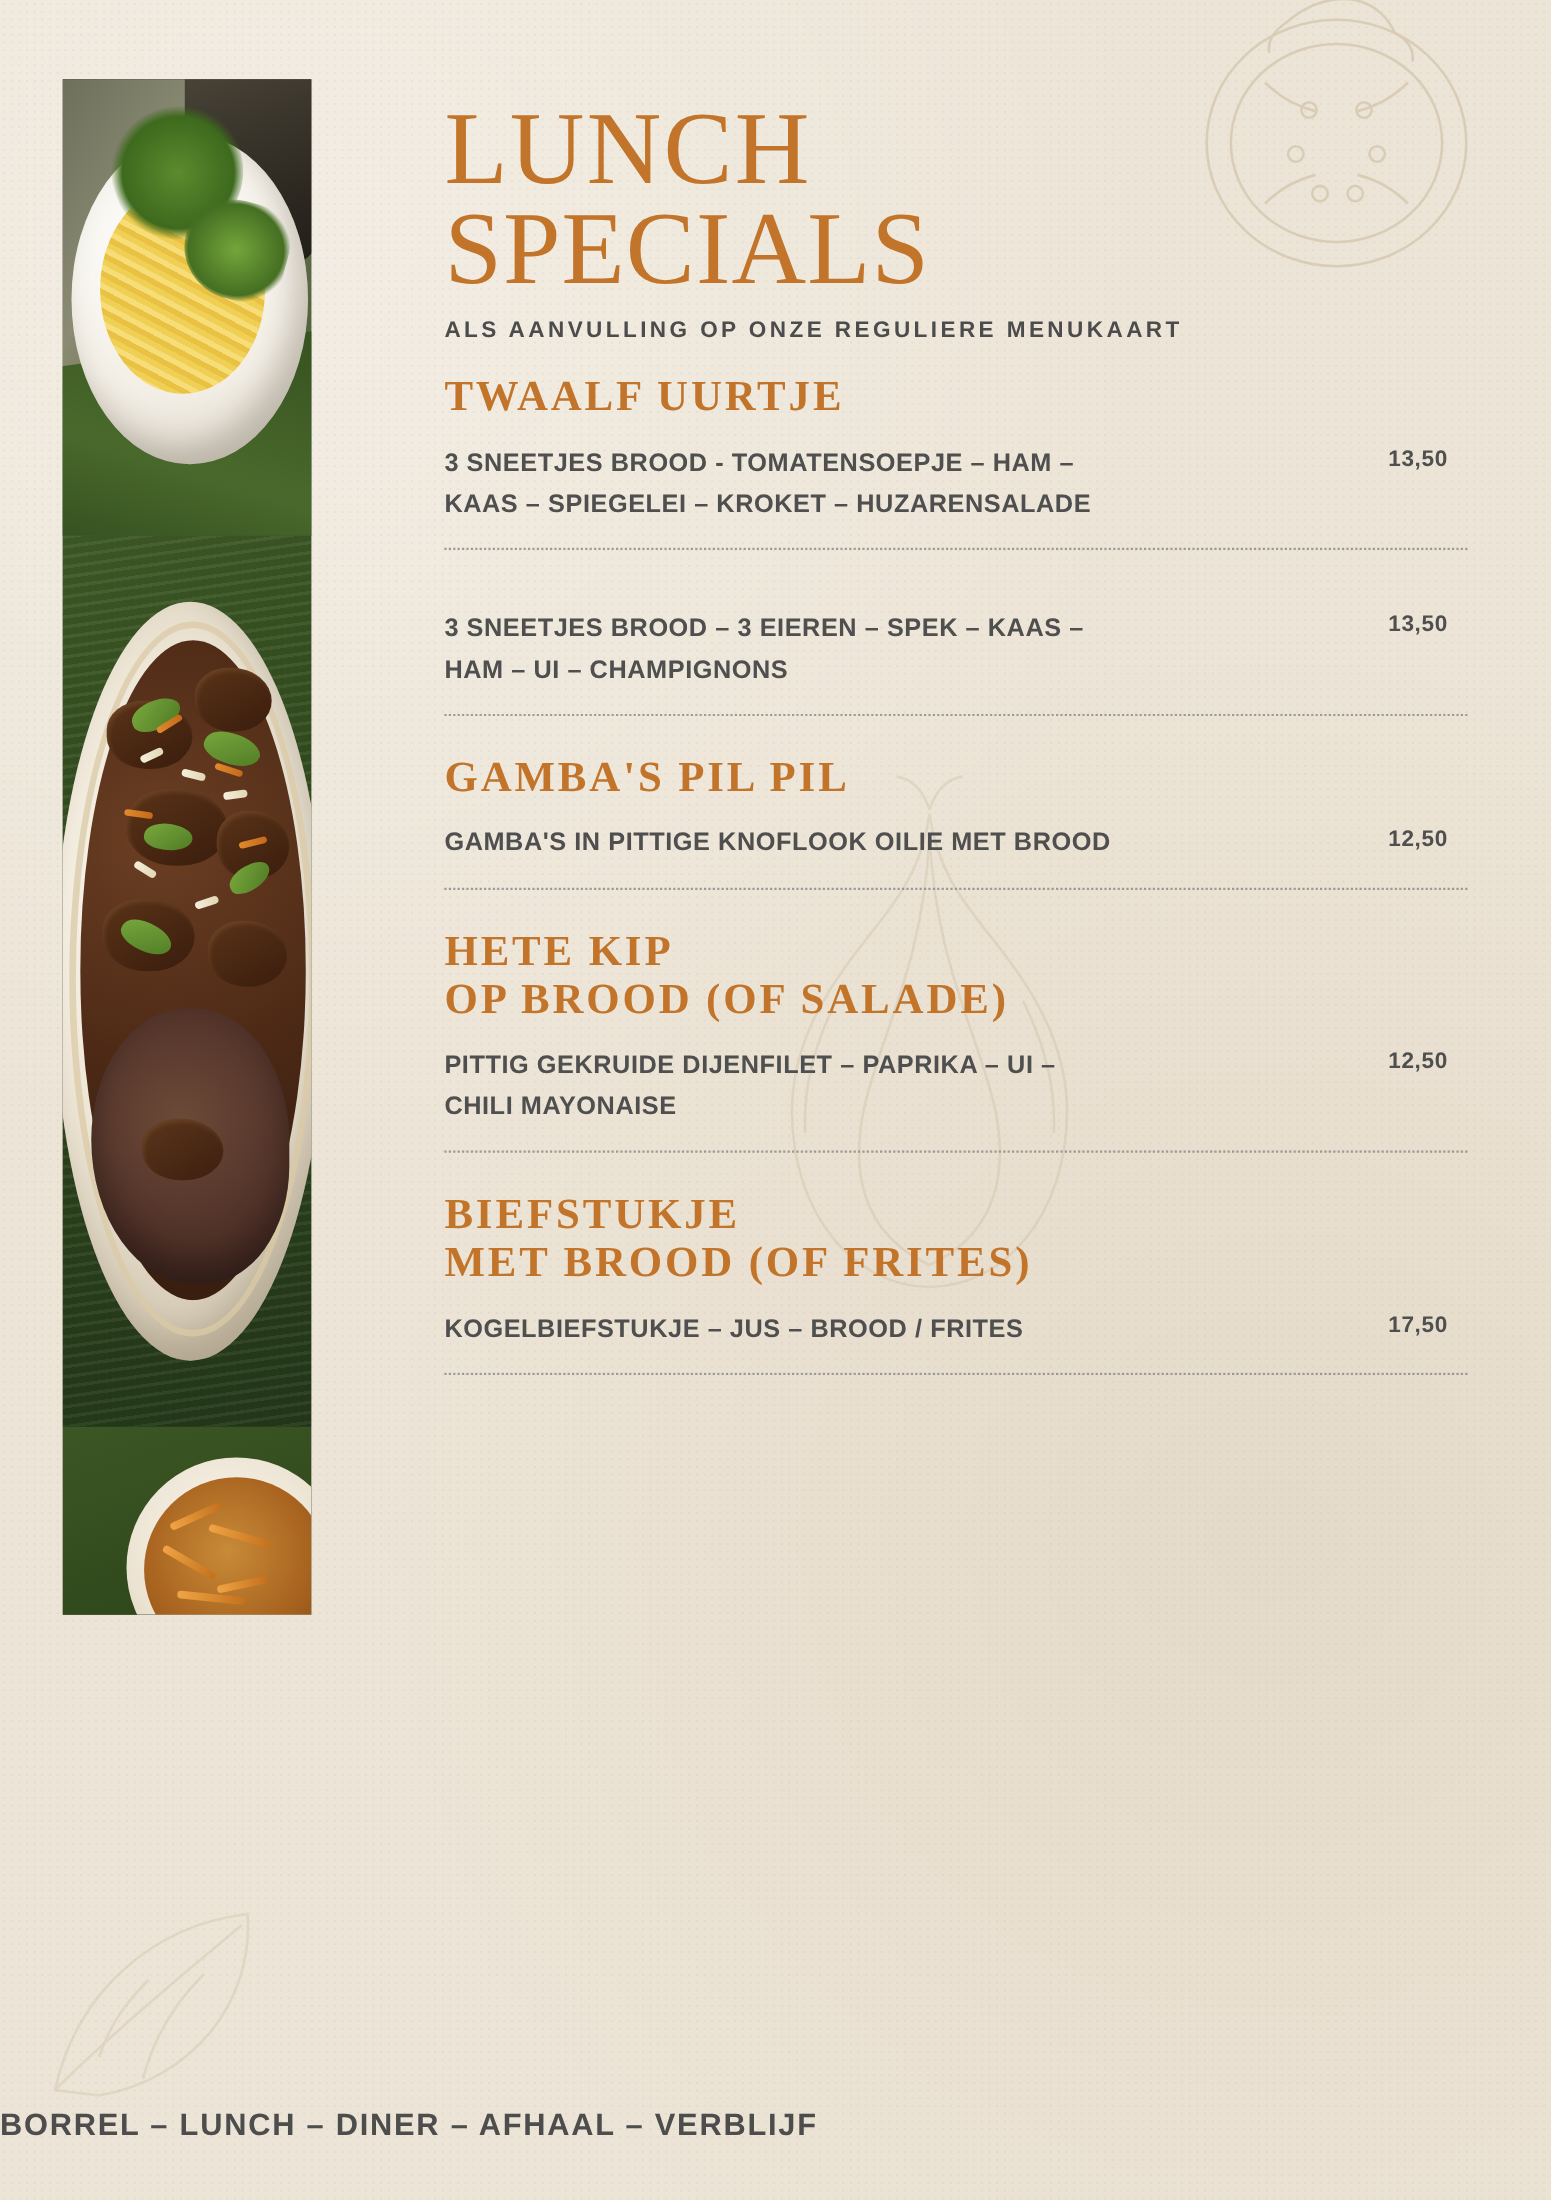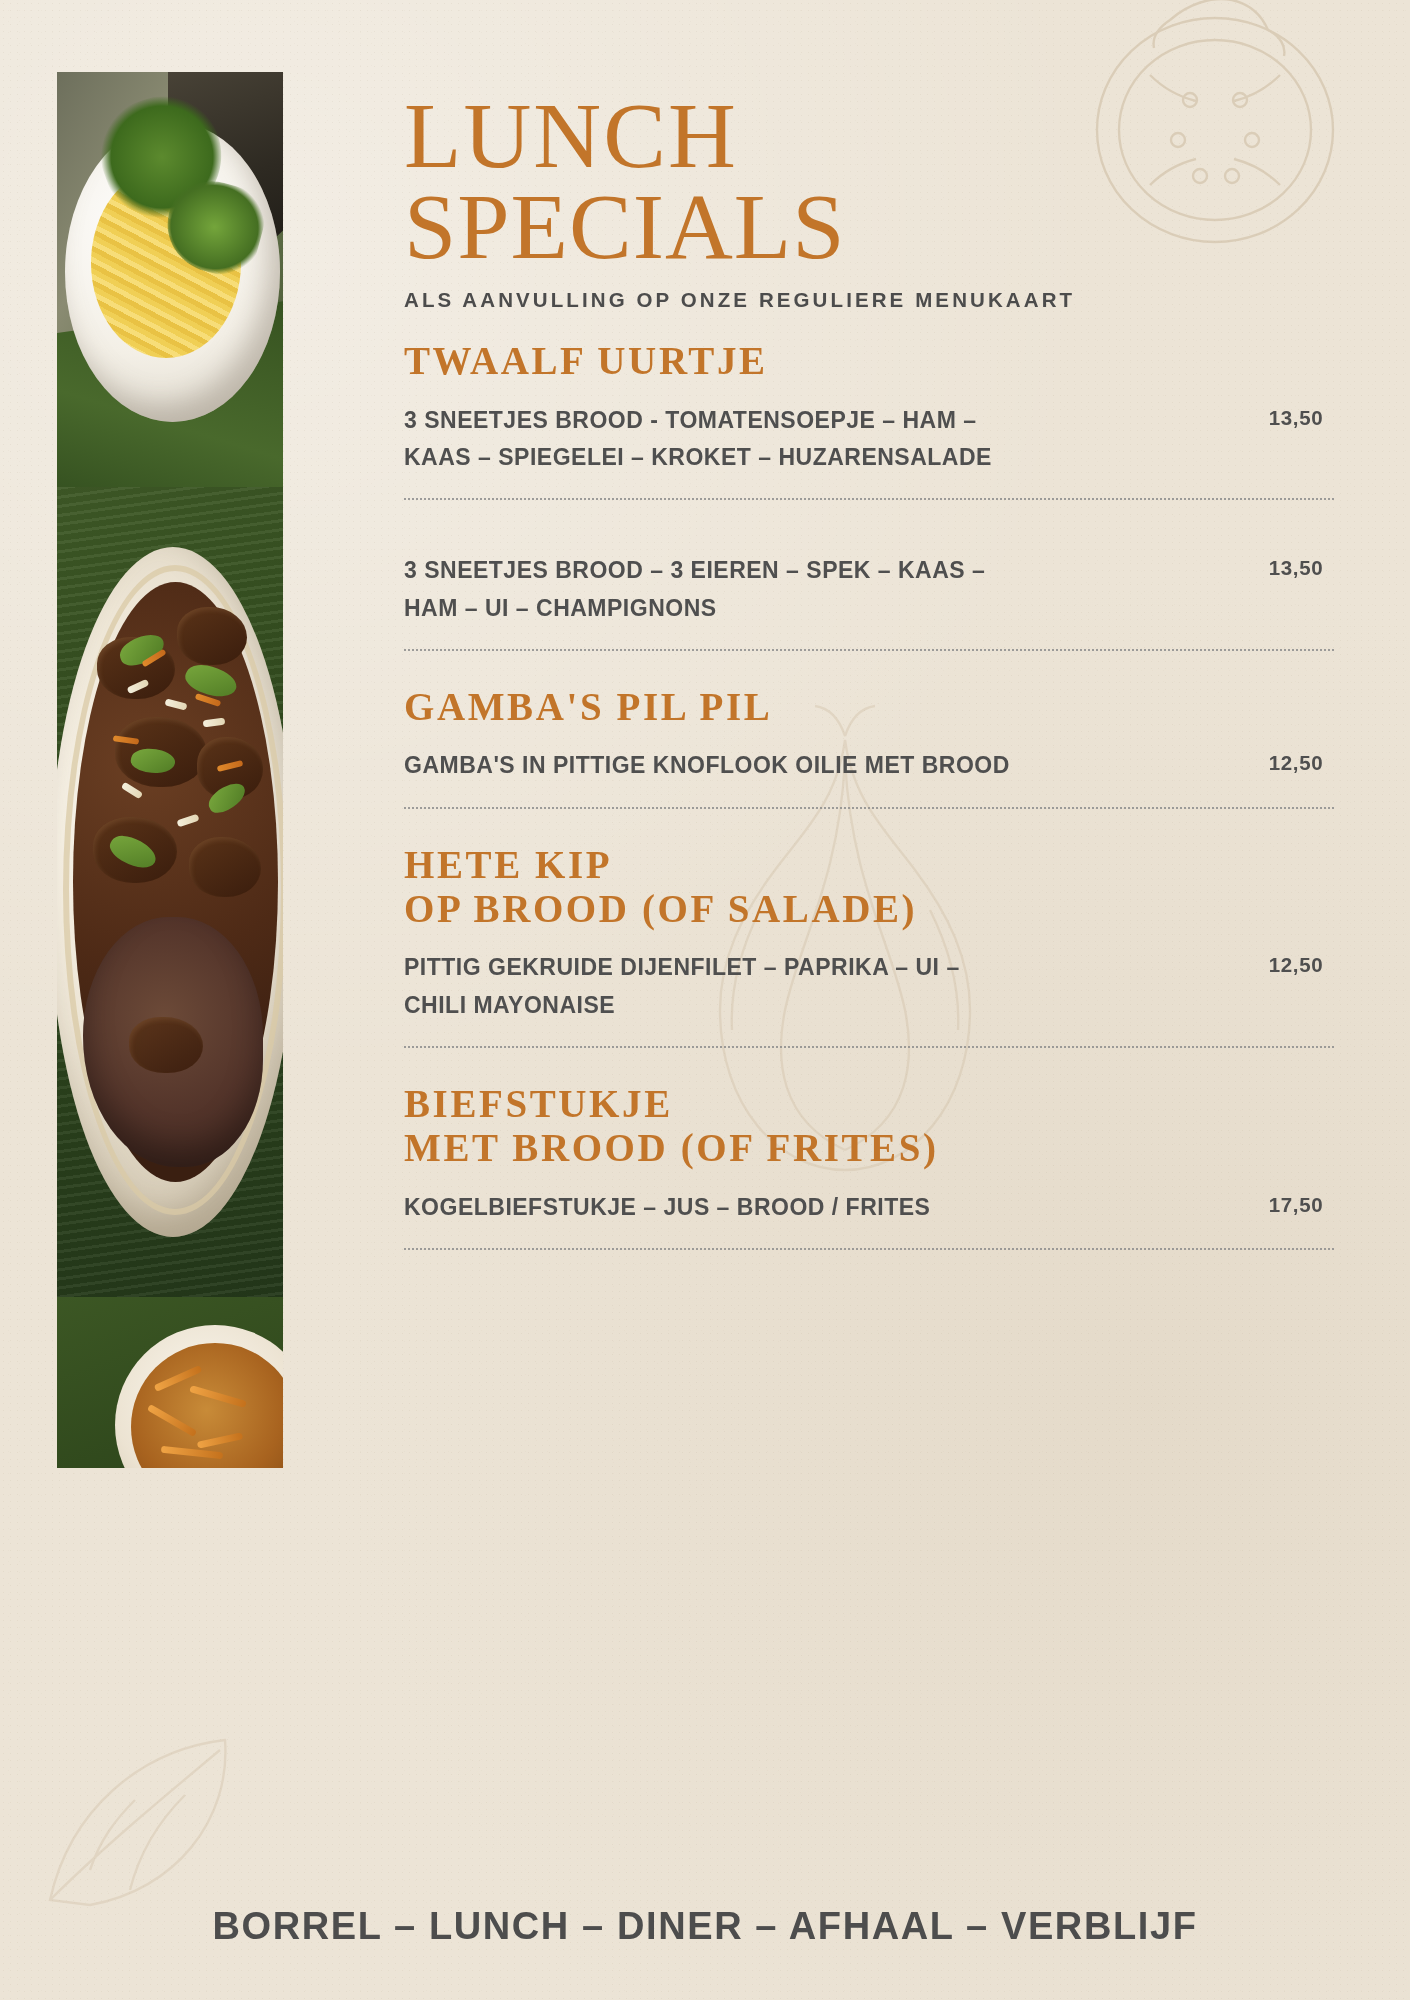--- a/index.html
+++ b/index.html
@@ -250,39 +250,38 @@
   }
 
   .item-price {
     font-size: 20.5px;
     line-height: 1.6;
     letter-spacing: 0.6px;
     color: #4f4f4f;
     font-weight: 600;
     white-space: nowrap;
     min-width: 72px;
-    text-align: center;
+    text-align: left;
     padding-right: 4px;
   }
 
   .divider {
     margin-top: 22px;
     border-top: 2.5px dotted #8e8e8e;
     opacity: 0.85;
   }
 
   .gap-after-divider { height: 34px; }
 
   .footer {
     position: absolute;
     left: 0;
     right: 0;
     bottom: 52px;
-    text-align: center;
-    font-size: 38px;
+    font-size: 28px;
     font-weight: 700;
     letter-spacing: 1.6px;
     color: #4d4d4d;
   }
 </style>
 </head>
 <body>
 
 <div class="page">
 

